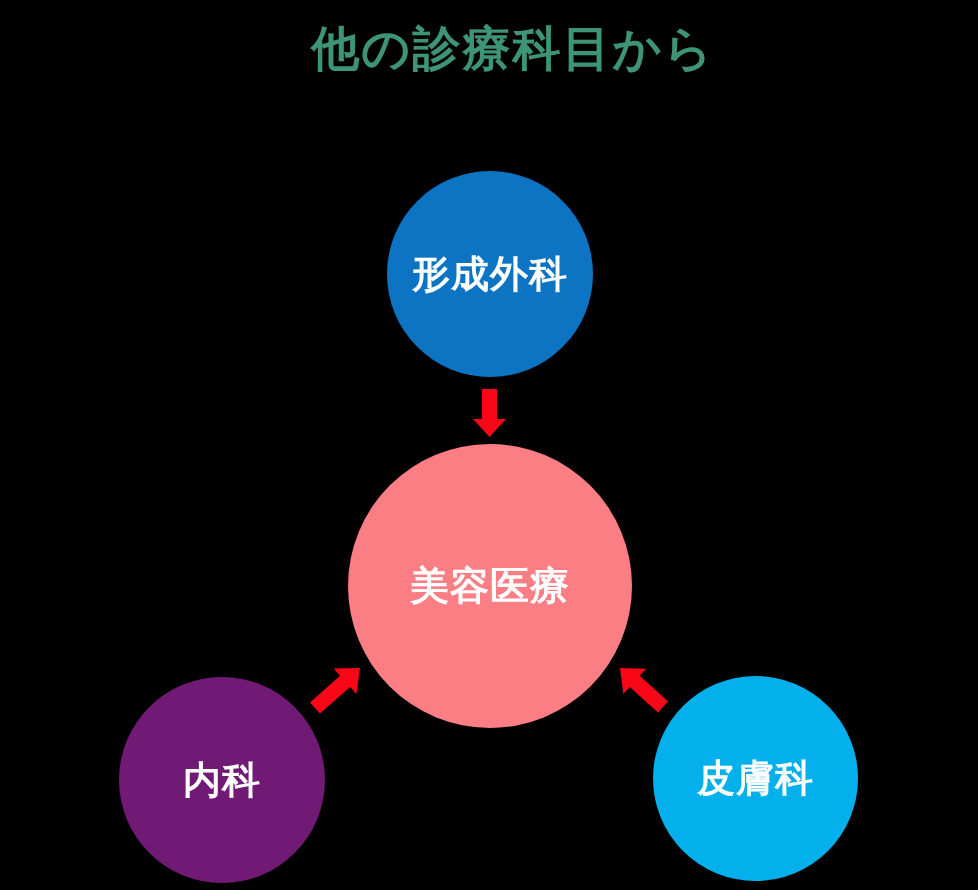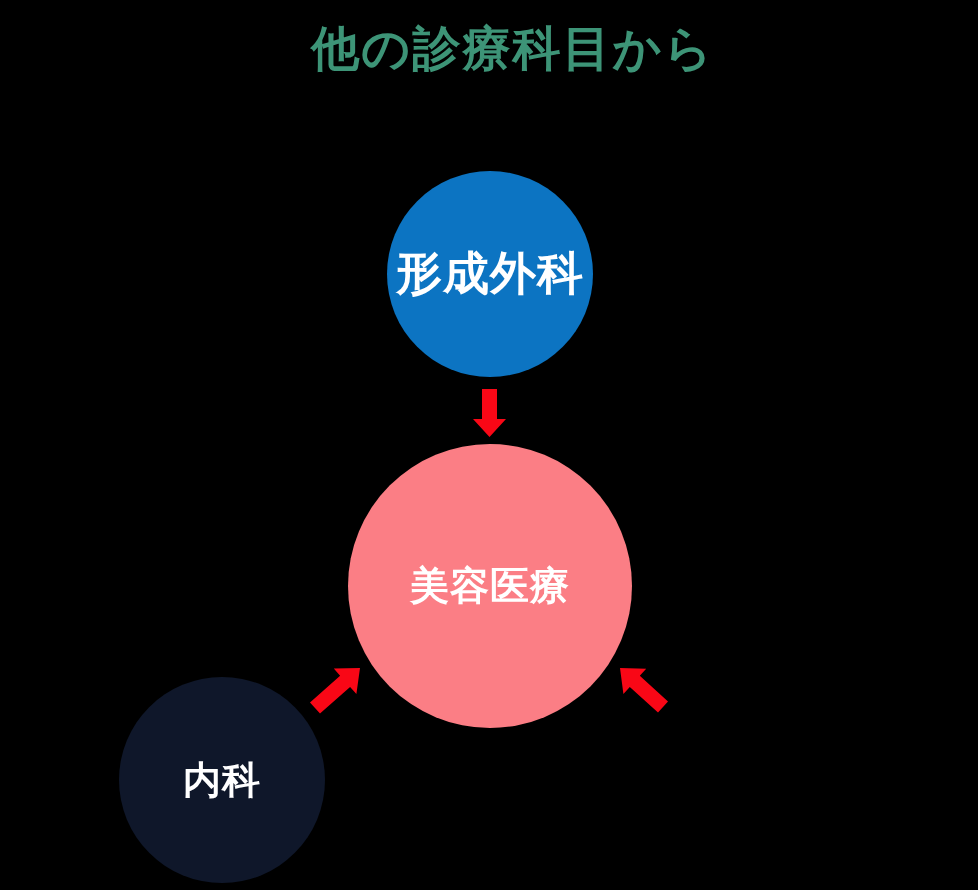--- a/index.html
+++ b/index.html
@@ -38,21 +38,21 @@
     align-items: center;
     justify-content: center;
     color: #ffffff;
     font-weight: bold;
     letter-spacing: 1px;
     white-space: nowrap;
   }
   .node-plastic {
     left: 387px; top: 171px;
     width: 206px; height: 206px;
-    font-size: 46px;
+    font-size: 38px;
   }
   .node-beauty {
     left: 348px; top: 444px;
     width: 284px; height: 284px;
     font-size: 39px;
   }
   .node-internal {
     left: 119px; top: 677px;
     width: 206px; height: 206px;
     font-size: 38px;
@@ -86,18 +86,21 @@
   </svg>
 
   <div class="node node-plastic" style="background-color: rgb(12, 116, 194);">
     <span>形成外科</span>
   </div>
 
   <div class="node node-beauty" style="background-color: rgb(251, 126, 133); align-items: center;">
     <span>美容医療</span>
   </div>
 
-  <div class="node node-internal" style="background-color: #0f172a; text-align: center;">
+  <div class="node node-internal" style="background-color: #701a75; text-align: center;">
     <span>内科</span>
   </div>
 
+  <div class="node node-derm" style="background-color: rgb(4, 176, 236);">
+    <span>皮膚科</span>
+  </div>
 
 </div>
 
 </body></html>

